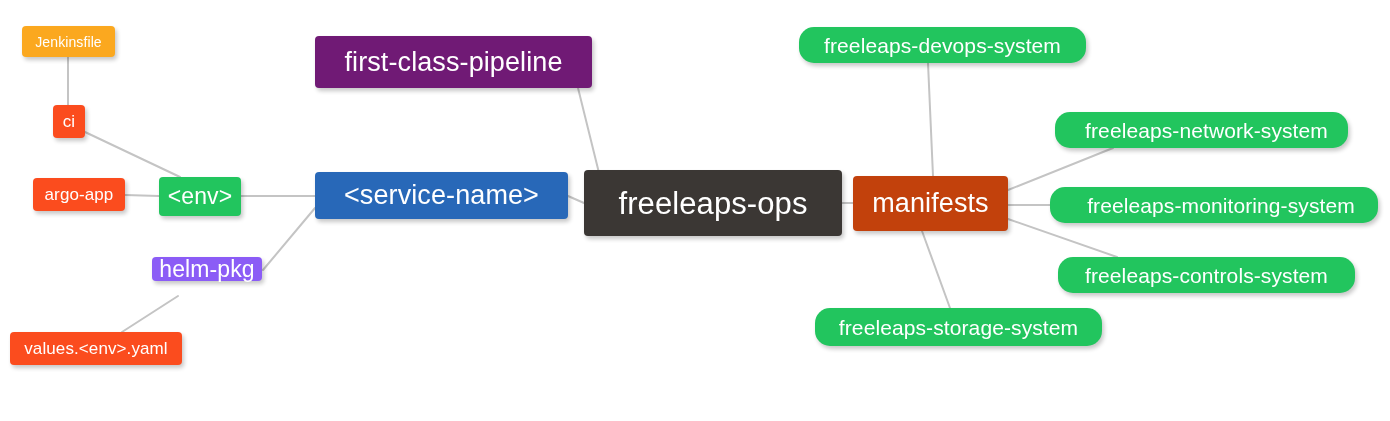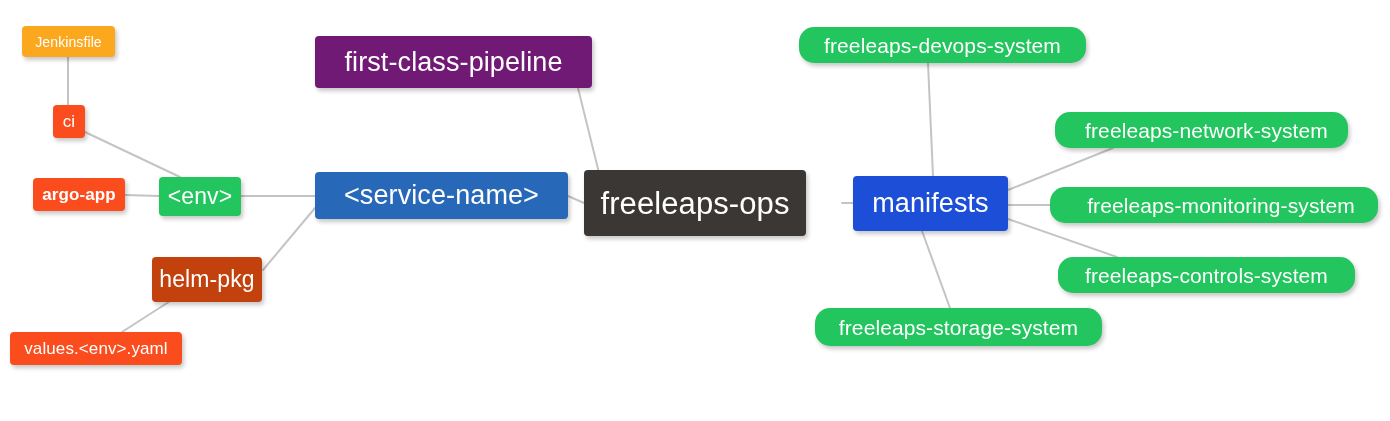--- a/index.html
+++ b/index.html
@@ -64,45 +64,45 @@
       <path d="M 180 177 L 85 132" stroke="#c4c4c4" stroke-width="2" fill="none" stroke-linecap="round"></path>
       <path d="M 159 196 L 125 195" stroke="#c4c4c4" stroke-width="2" fill="none" stroke-linecap="round"></path>
       <path d="M 68 105 L 68 57" stroke="#c4c4c4" stroke-width="2" fill="none" stroke-linecap="round"></path>
       <path d="M 178 296 L 122 332" stroke="#c4c4c4" stroke-width="2" fill="none" stroke-linecap="round"></path>
       <path d="M 933 176 L 928 63" stroke="#c4c4c4" stroke-width="2" fill="none" stroke-linecap="round"></path>
       <path d="M 1008 190 L 1113 148" stroke="#c4c4c4" stroke-width="2" fill="none" stroke-linecap="round"></path>
       <path d="M 1008 205 L 1050 205" stroke="#c4c4c4" stroke-width="2" fill="none" stroke-linecap="round"></path>
       <path d="M 1008 219 L 1117 257" stroke="#c4c4c4" stroke-width="2" fill="none" stroke-linecap="round"></path>
       <path d="M 922 231 L 950 308" stroke="#c4c4c4" stroke-width="2" fill="none" stroke-linecap="round"></path>
     </svg>
-<div class="node lvl-root" style="left: 584px; top: 170px; width: 222px; height: 66px; background: rgb(59, 55, 52);">
+<div class="node lvl-root" style="left: 584px; top: 170px; width: 258px; height: 66px; background: rgb(59, 55, 52);">
       <span class="node-label">freeleaps-ops</span>
     </div>
     <div class="node lvl-main" style="left: 315px; top: 172px; width: 253px; height: 47px; background: rgb(40, 104, 184);">
       <span class="node-label">&lt;service-name&gt;</span>
     </div>
-    <div class="node lvl-main" style="left: 853px; top: 176px; width: 155px; height: 55px; background: #1d4ed8;">
+    <div class="node lvl-main" style="left: 853px; top: 176px; width: 155px; height: 55px; background: #c2410c;">
       <span class="node-label">manifests</span>
     </div>
     <div class="node lvl-main" style="left: 315px; top: 36px; width: 277px; height: 52px; background: #701a75;">
       <span class="node-label">first-class-pipeline</span>
     </div>
     <div class="node lvl-mid" style="left: 159px; top: 177px; width: 82px; height: 39px; background: rgb(34, 197, 94);">
       <span class="node-label">&lt;env&gt;</span>
     </div>
-    <div class="node lvl-mid" style="left: 152px; top: 257px; width: 110px; height: 45px; background: #c2410c;">
+    <div class="node lvl-mid" style="left: 152px; top: 257px; width: 110px; height: 24px; background: #8b5cf6;">
       <span class="node-label">helm-pkg</span>
     </div>
     <div class="node lvl-small" style="left: 53px; top: 105px; width: 32px; height: 33px; background: rgb(251, 76, 30);">
       <span class="node-label">ci</span>
     </div>
     <div class="node lvl-tiny" style="left: 22px; top: 26px; width: 93px; height: 31px; background: rgb(251, 168, 31); text-align: center;">
       <span class="node-label">Jenkinsfile</span>
     </div>
-    <div class="node lvl-small" style="left: 33px; top: 178px; width: 92px; height: 33px; background: rgb(251, 76, 30); font-weight: bold;">
+    <div class="node lvl-small" style="left: 33px; top: 178px; width: 92px; height: 33px; background: rgb(251, 76, 30);">
       <span class="node-label">argo-app</span>
     </div>
     <div class="node lvl-small" style="left: 10px; top: 332px; width: 172px; height: 33px; background: rgb(251, 76, 30);">
       <span class="node-label">values.&lt;env&gt;.yaml</span>
     </div>
     <div class="node lvl-leaf" style="left: 799px; top: 27px; width: 287px; height: 36px; background: rgb(34, 197, 94);">
       <span class="node-label">freeleaps-devops-system</span>
     </div>
     <div class="node lvl-leaf" style="left: 1055px; top: 112px; width: 293px; height: 36px; background: rgb(34, 197, 94); padding-left: 20px;">
       <span class="node-label">freeleaps-network-system</span>

